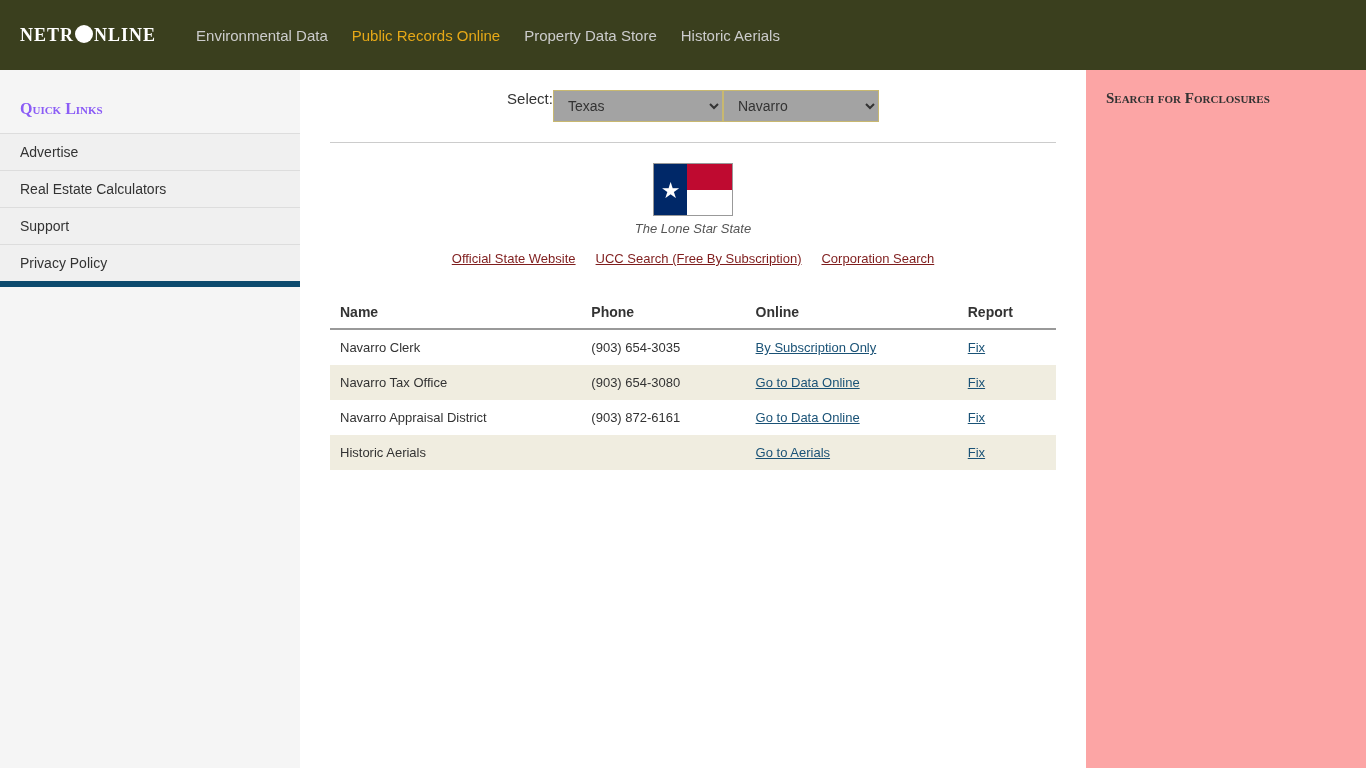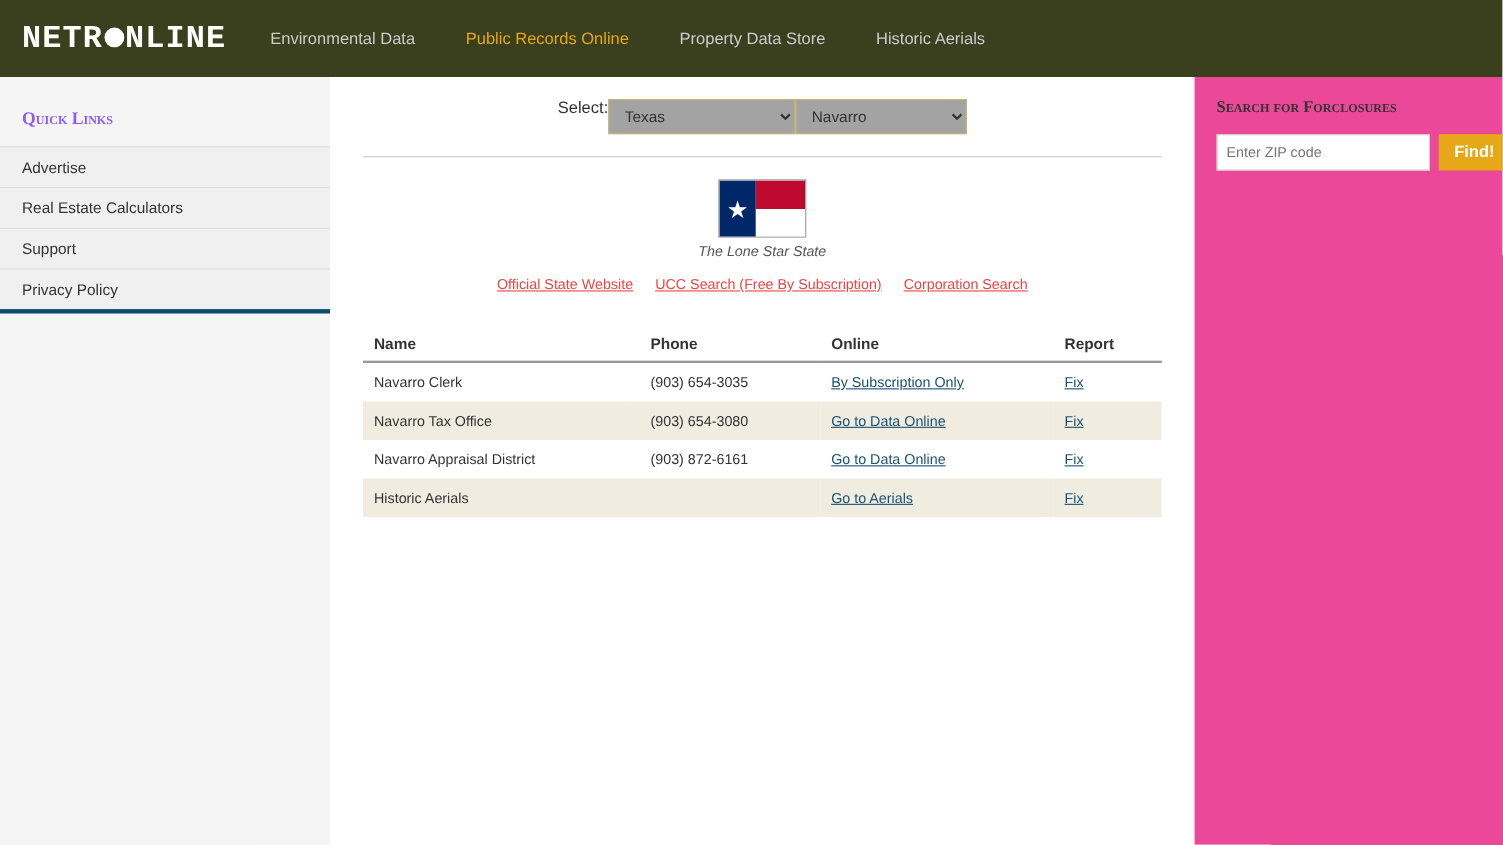--- a/index.html
+++ b/index.html
@@ -8,42 +8,42 @@
     
     #header {
       background-color: #3a3f1e;
       display: flex;
       align-items: center;
       padding: 0 20px;
       height: 70px;
     }
     #logo {
       color: #fff;
-      font-size: 29px;
-      font-weight: bold;
-      font-family: Liberation Mono, monospace;
+      font-size: 18px;
+      font-weight: bold;
+      font-family: Liberation Serif, serif;
       letter-spacing: 1px;
       margin-right: 40px;
       display: flex;
       align-items: center;
     }
     #logo .globe {
       display: inline-block;
       width: 18px;
       height: 18px;
       background: #fff;
       border-radius: 50%;
       margin: 0 1px;
       vertical-align: middle;
       position: relative;
       top: -1px;
     }
     .nav-links {
       display: flex;
-      gap: 46px;
+      gap: 24px;
       align-items: center;
     }
     .nav-link {
       color: #ccc;
       text-decoration: none;
       font-size: 15px;
       cursor: pointer;
     }
     .nav-link.active {
       color: #e6a817;
@@ -74,21 +74,21 @@
     .sidebar-item {
       display: block;
       padding: 10px 20px;
       border-top: 1px solid #ddd;
       color: #333;
       cursor: pointer;
       text-decoration: none;
       background: #f0f0f0;
     }
     .sidebar-item:last-child {
-      border-bottom: 4px solid #0c4a6e;
+      border-bottom: 6px solid #0c4a6e;
     }
 
     
     #content {
       flex: 1;
       padding: 20px 30px;
     }
 
     
     .select-row {
@@ -180,21 +180,21 @@
 
     
     .links-row {
       display: flex;
       justify-content: center;
       gap: 20px;
       margin-bottom: 30px;
       flex-wrap: wrap;
     }
     .links-row a {
-      color: #ef4444;
+      color: #7f1d1d;
       text-decoration: underline;
       font-size: 13px;
       cursor: pointer;
     }
 
     
     .records-table {
       width: 100%;
       border-collapse: collapse;
     }
@@ -221,21 +221,21 @@
     }
     .records-table td a {
       color: #1a5276;
       text-decoration: underline;
       cursor: pointer;
     }
 
     
     #right-panel {
       width: 280px;
-      background: #ec4899;
+      background: #fca5a5;
       padding: 20px;
       flex-shrink: 0;
     }
     .foreclosure-title {
       font-family: Georgia, serif;
       font-size: 15px;
       font-weight: bold;
       font-variant: small-caps;
       color: #333;
       margin-bottom: 15px;
@@ -358,19 +358,15 @@
             <td><a style="cursor: pointer;">Go to Aerials</a></td>
             <td><a style="cursor: pointer;">Fix</a></td>
           </tr>
         </tbody>
     </table>
 
   </div>
 
   <div id="right-panel">
     <div class="foreclosure-title">Search for Forclosures</div>
-    <div class="foreclosure-form">
-      <input class="zip-input" type="text" placeholder="Enter ZIP code" style="">
-      <button class="find-btn">Find!</button>
-    </div>
   </div>
 
 </div>
 
 </body></html>

